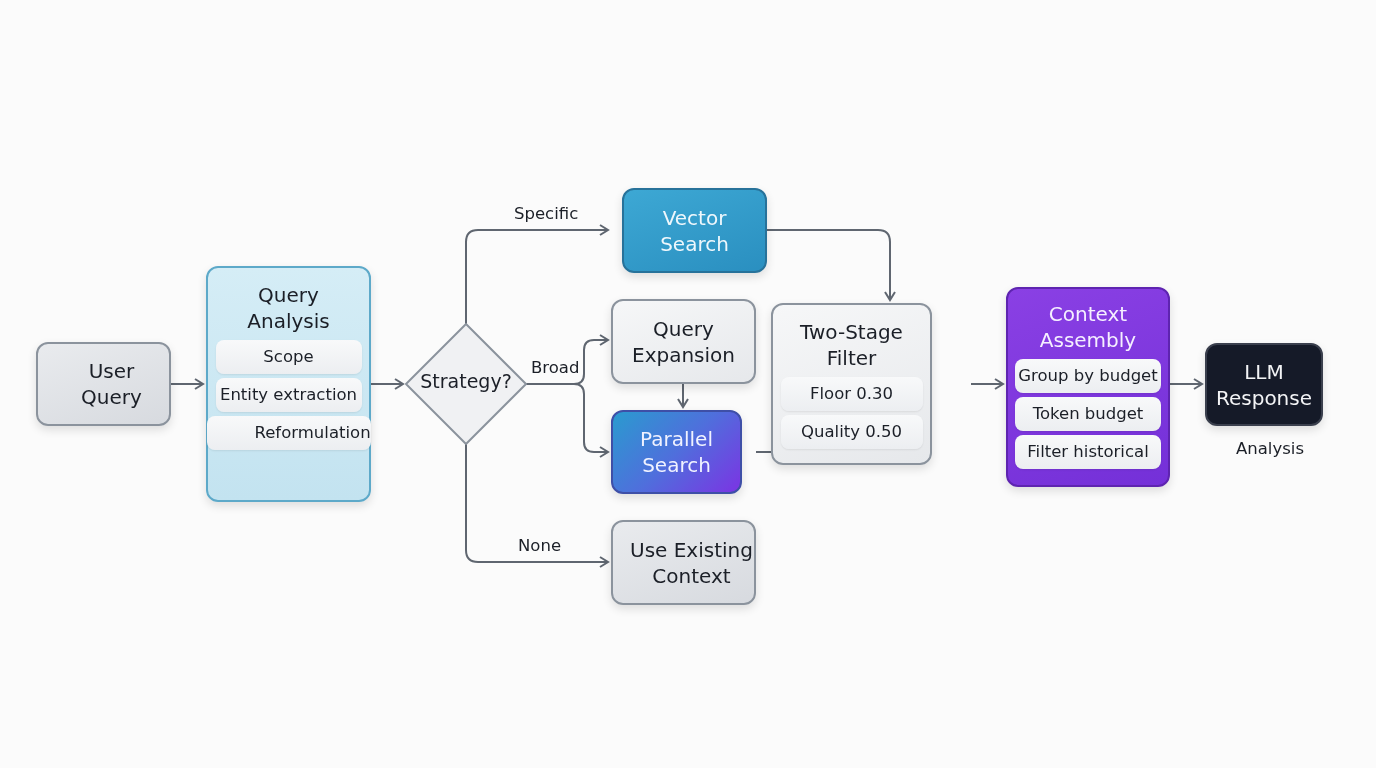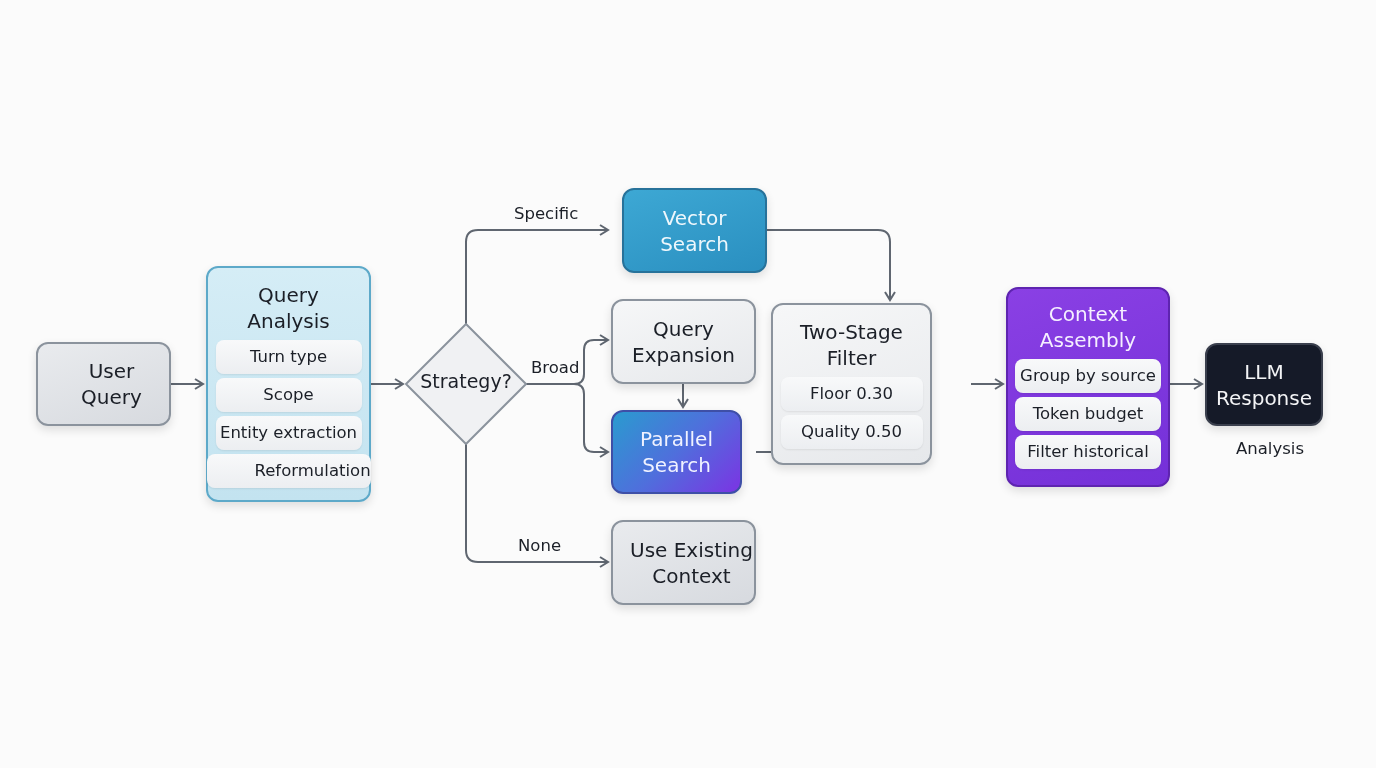--- a/index.html
+++ b/index.html
@@ -54,21 +54,20 @@
 
 <div class="node gray" style="left:36px;top:342px;width:135px;height:84px;">
   <span class="title">User
 Query</span>
 </div>
 
 <div class="node analysis" style="left:206px;top:266px;width:165px;height:236px;">
   <span class="title">Query
 Analysis</span>
   <div class="subs">
-    <div class="sub" style="width:146px;">Turn type</div>
     <div class="sub" style="width:146px;">Scope</div>
     <div class="sub" style="width:146px;">Entity extraction</div>
     <div class="sub" style="width:164px;padding-left:48px;">Reformulation</div>
   </div>
 </div>
 
 <div class="diamond-text">Strategy?</div>
 
 <div class="node blue" style="left:622px;top:188px;width:145px;height:85px;">
   <span class="title">Vector
@@ -96,21 +95,21 @@
   <div class="subs">
     <div class="sub" style="width:142px;">Floor 0.30</div>
     <div class="sub" style="width:142px;">Quality 0.50</div>
   </div>
 </div>
 
 <div class="node purple" style="left:1006px;top:287px;width:164px;height:200px;">
   <span class="title">Context
 Assembly</span>
   <div class="subs">
-    <div class="sub" style="width:146px;">Group by source</div>
+    <div class="sub" style="width:146px;">Group by budget</div>
     <div class="sub" style="width:146px;">Token budget</div>
     <div class="sub" style="width:146px;">Filter historical</div>
   </div>
 </div>
 
 <div class="node dark" style="left:1205px;top:343px;width:118px;height:83px;">
   <span class="title">LLM
 Response</span>
 </div>
 <span class="label" style="left:1236px;top:439px;">Analysis</span>

